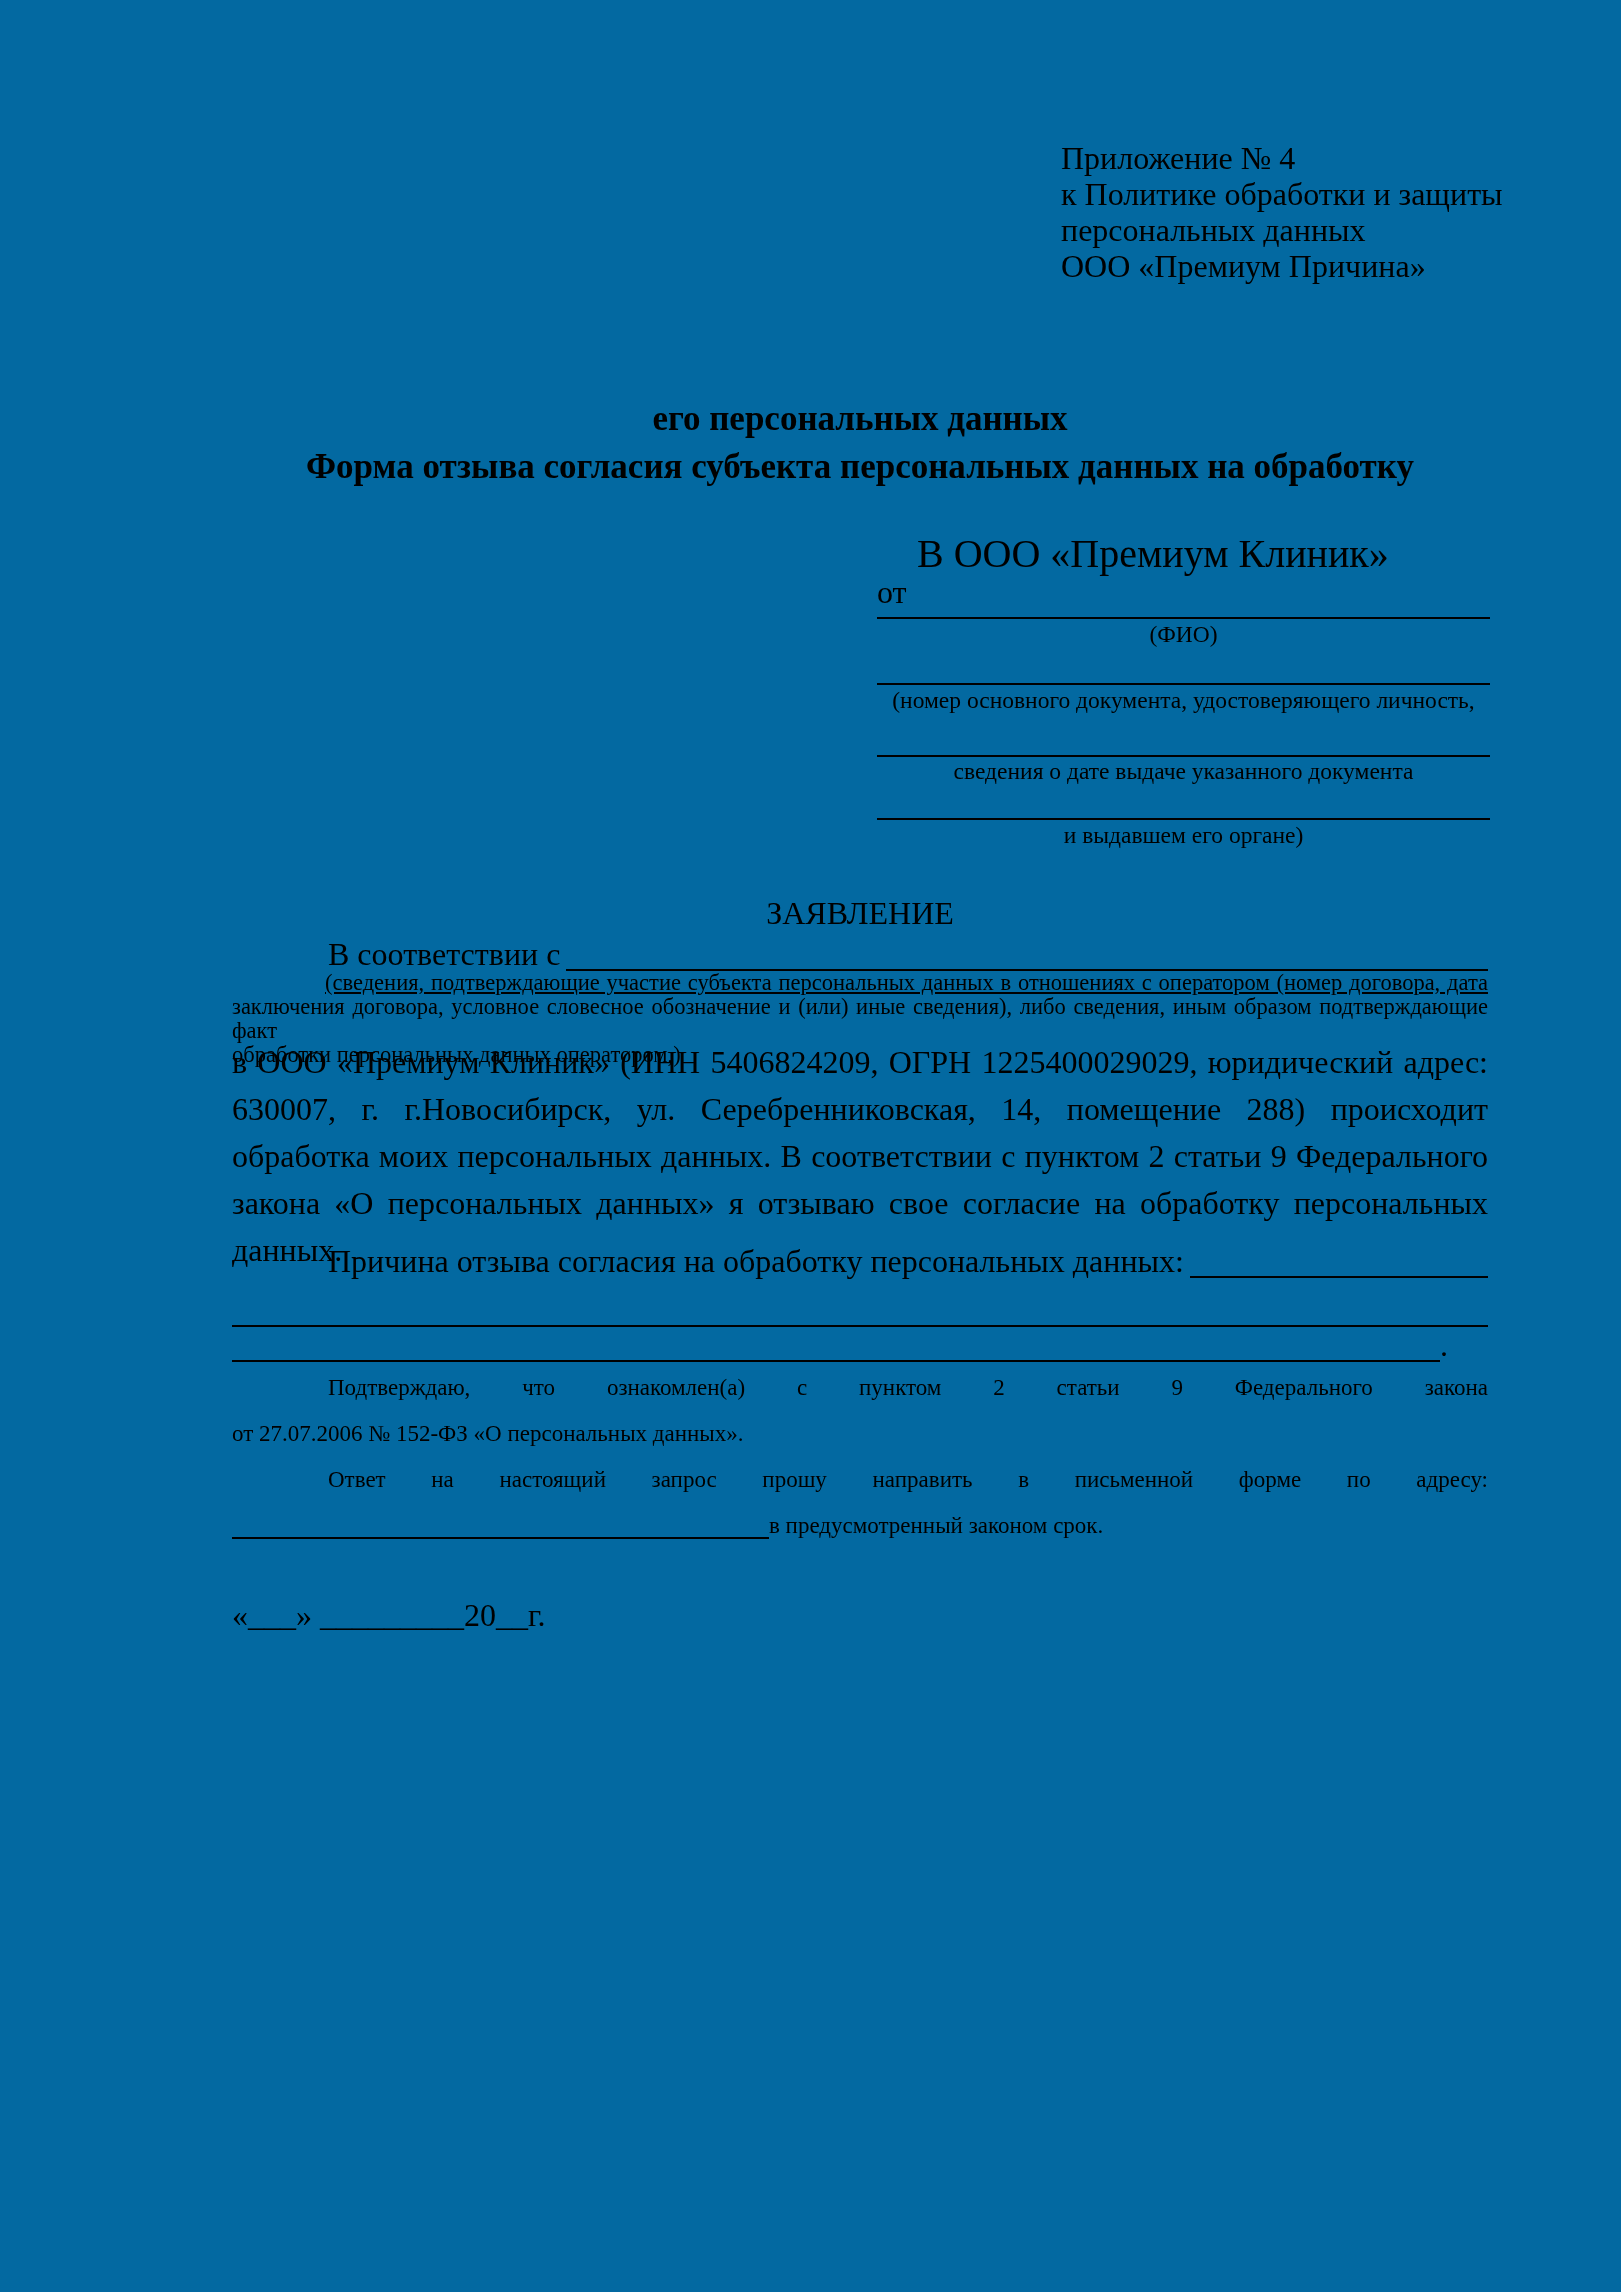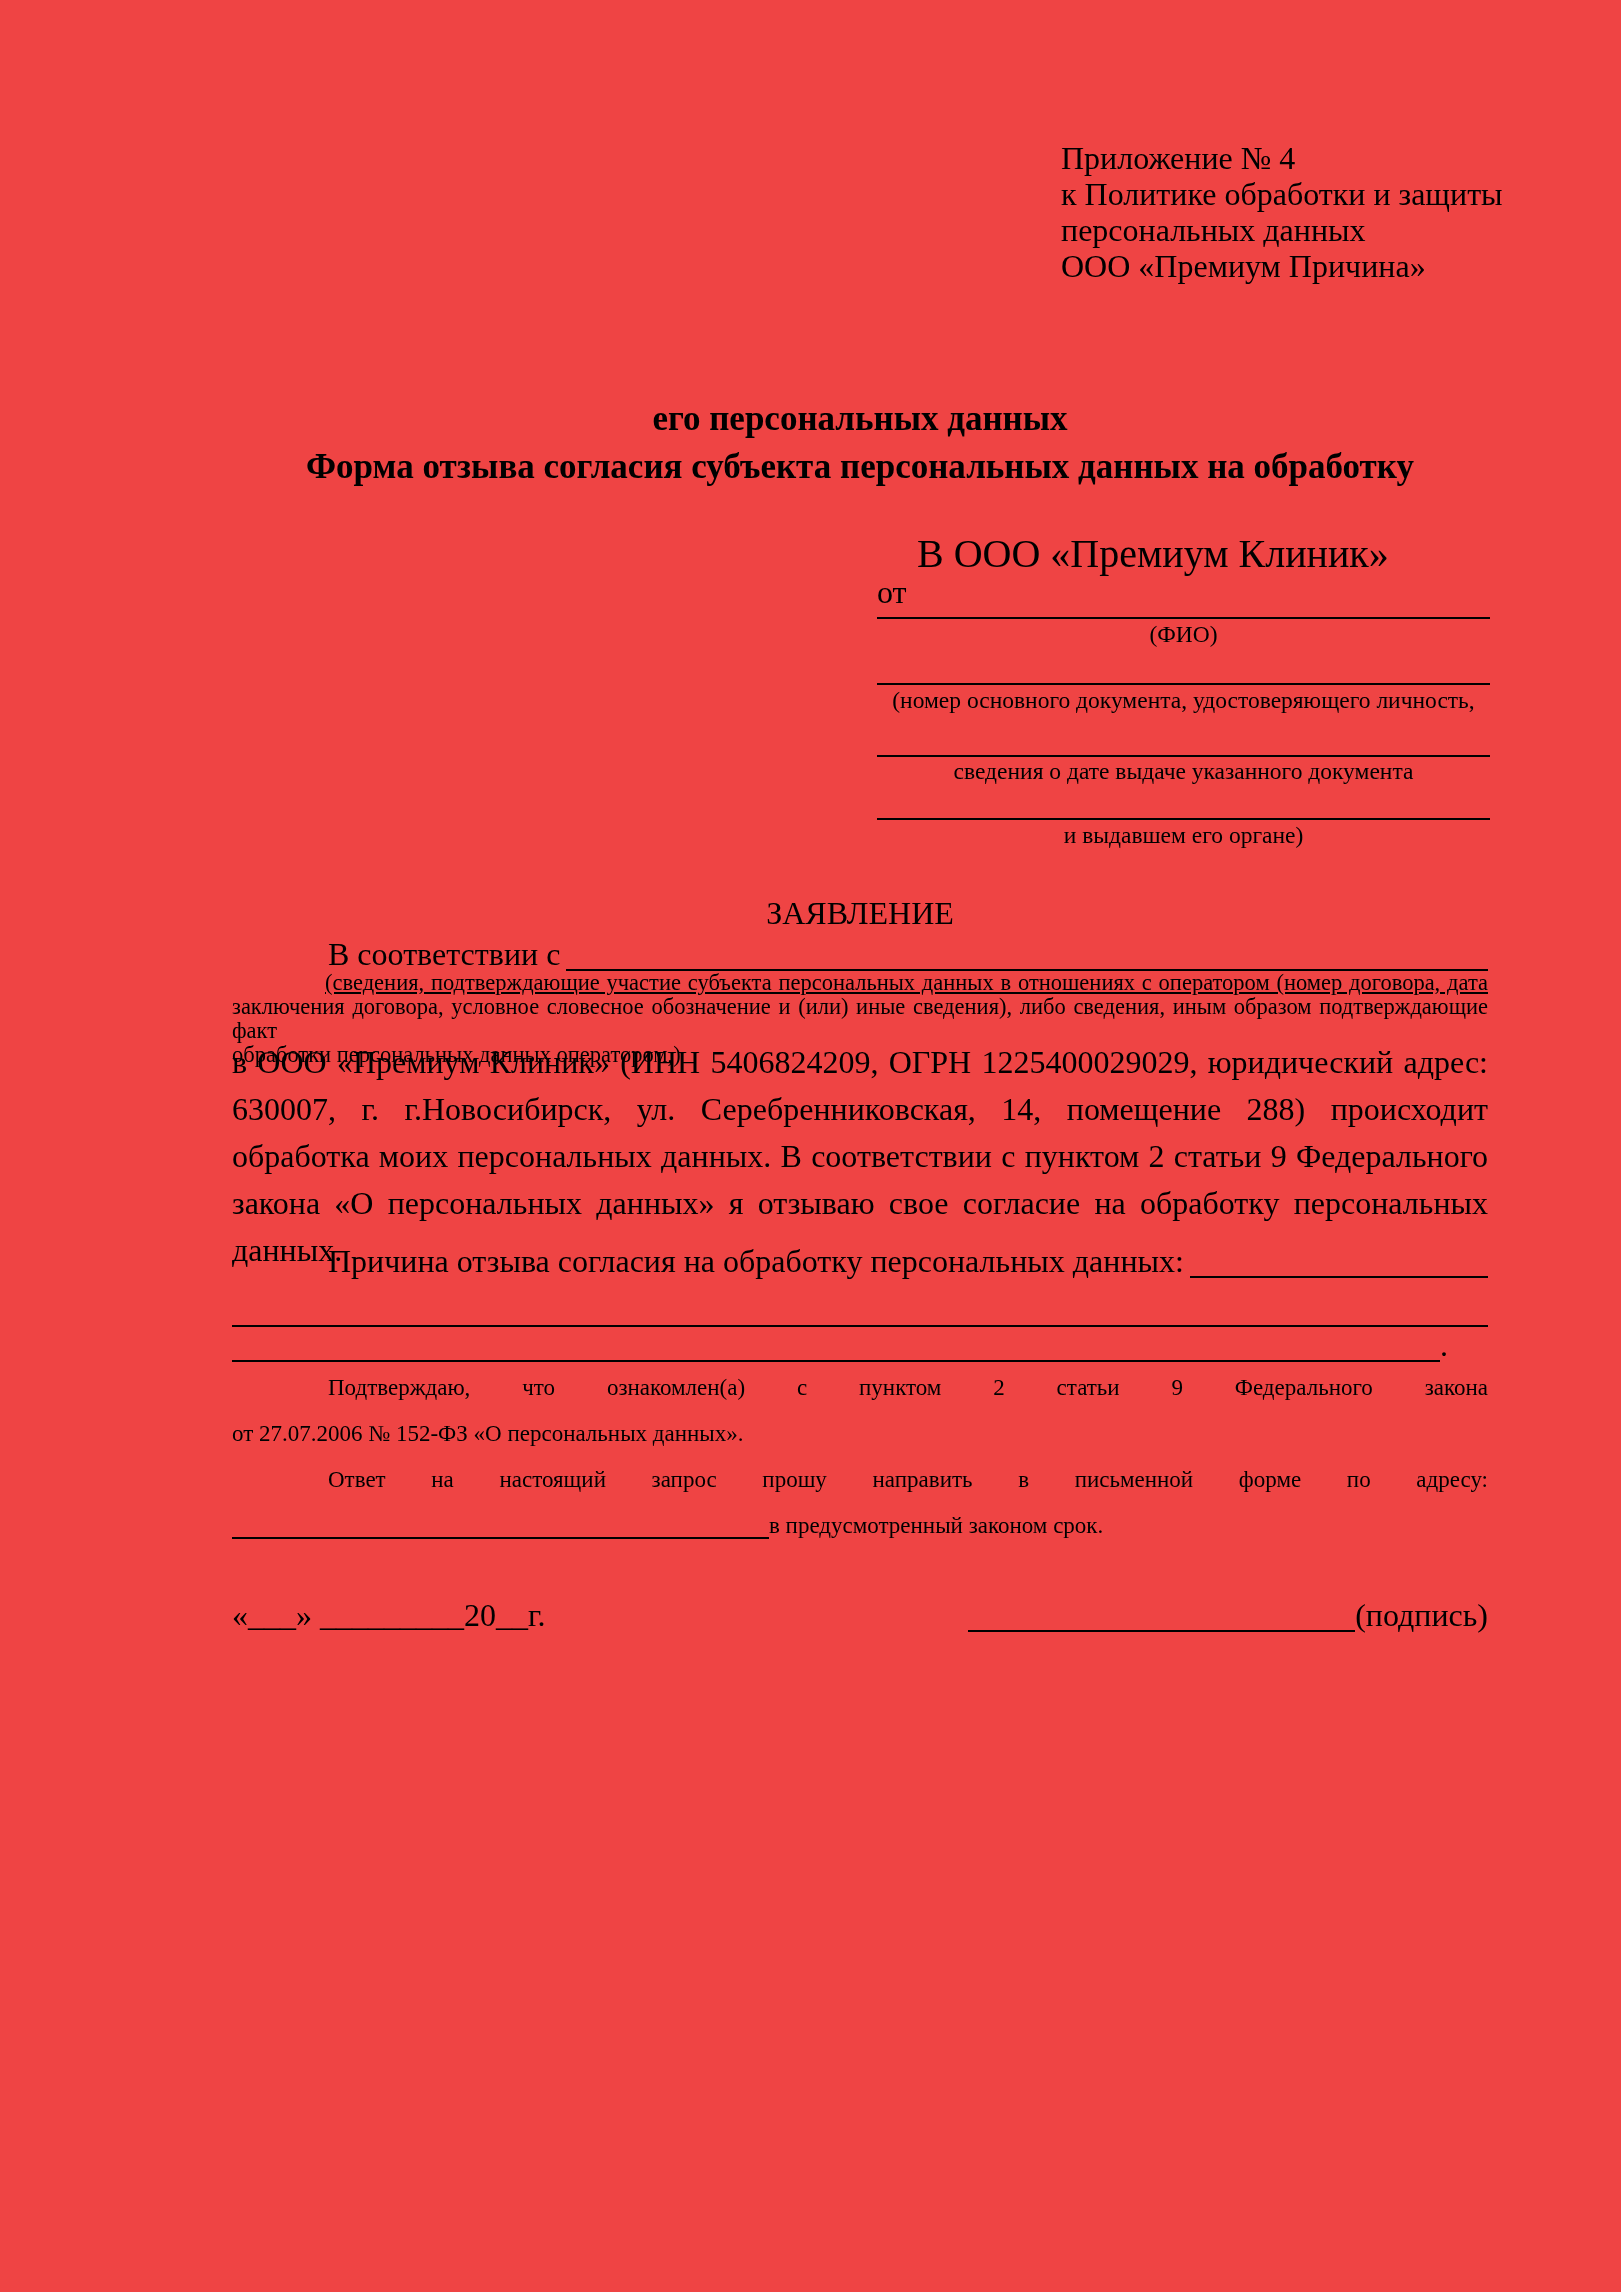--- a/index.html
+++ b/index.html
@@ -1,19 +1,19 @@
 <!DOCTYPE html>
 <html><head>
 <meta charset="utf-8">
 <style>
   html,body{margin:0;padding:0;background:#888;}
   .page{
     position:relative;
     width:1621px;height:2293px;
-    background:#ef4444;
+    background:#0369a1;
     font-family:"Liberation Serif","DejaVu Serif",serif;
     color:#000;
     overflow:hidden;
   }
   .abs{position:absolute;}
   .t33{font-size:32px;line-height:46px;}
   .small{font-size:22.5px;line-height:24px;}
   .cap{font-size:23.5px;line-height:27.4px;text-align:center;}
   .j{text-align:justify;text-align-last:justify;}
   .ind{text-indent:96px;}
@@ -130,19 +130,16 @@
     <div class="j ind">Подтверждаю, что ознакомлен(а) с пунктом 2 статьи 9 Федерального закона</div>
     <div class="plain">от 27.07.2006 № 152-ФЗ «О персональных данных».</div>
     <div class="j ind">Ответ на настоящий запрос прошу направить в письменной форме по адресу:</div>
     <div class="plain">
       <span class="uline u-addr"></span><span>в предусмотренный законом срок.</span>
     </div>
   </div>
 
   <div class="abs bottom">
     <span>«___» _________20__г.</span>
-    <span class="sig-group">
-      <span class="uline u-sig"></span><span>(подпись)</span>
-    </span>
   </div>
 
 </div>
 
 
 </body></html>

